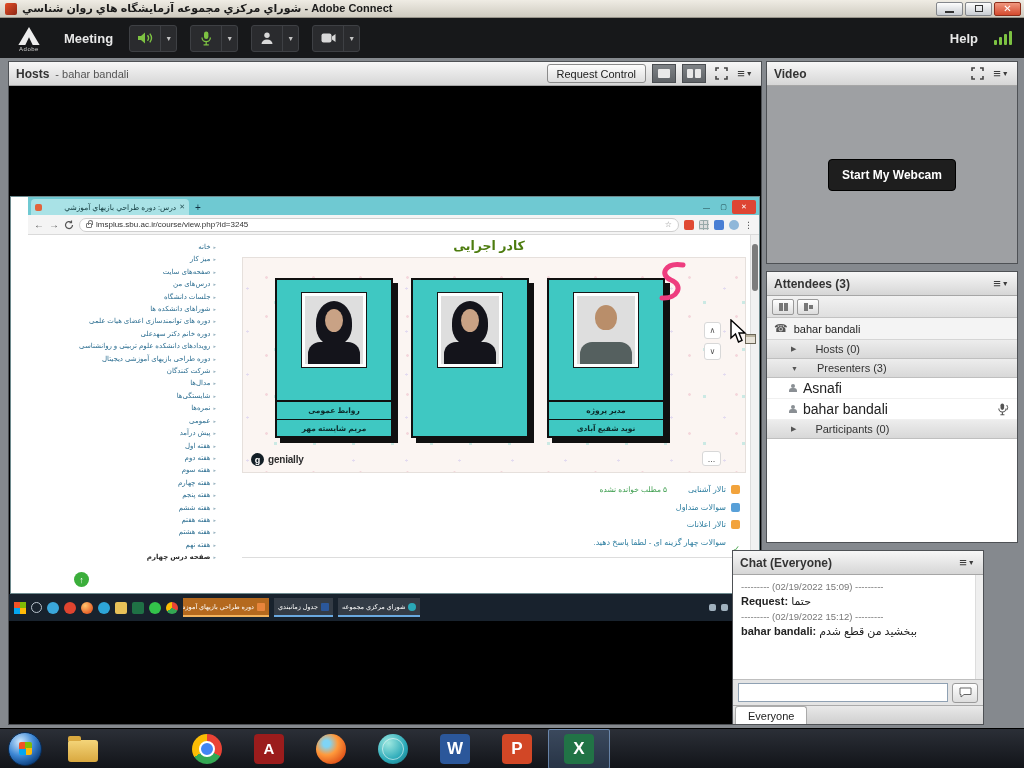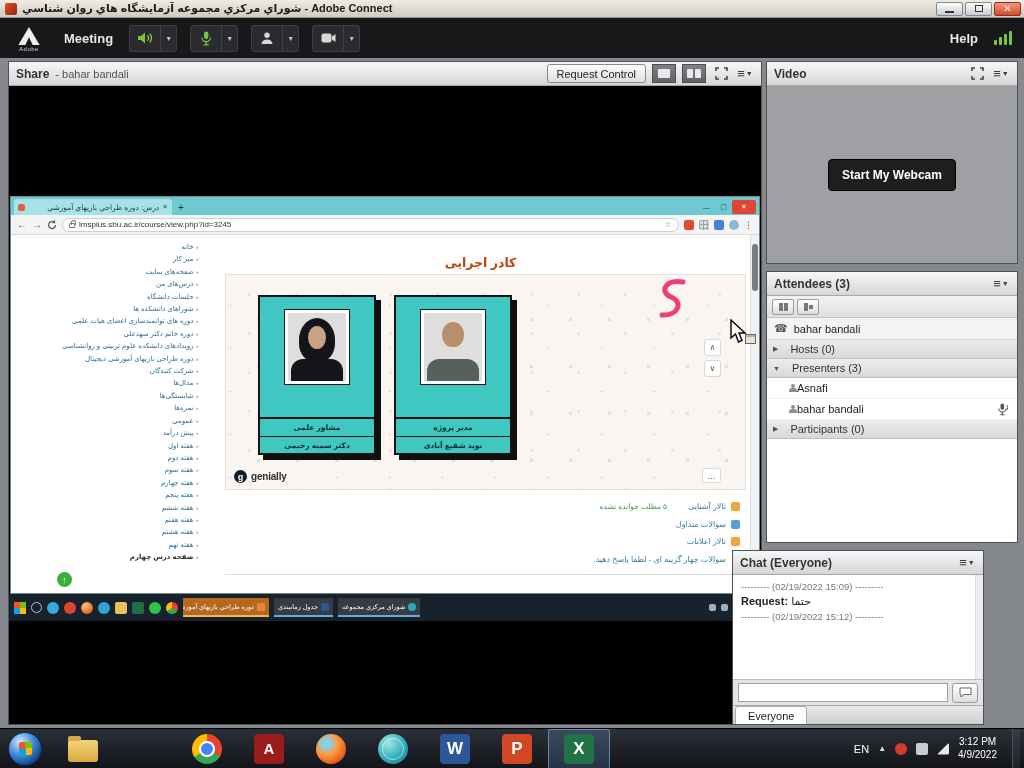--- a/index.html
+++ b/index.html
@@ -55,21 +55,21 @@
   .hicon { width:18px; height:18px; display:flex; align-items:center; justify-content:center; color:#444; }
   .menu-glyph { font-size:13px; color:#3C3C3C; line-height:1; }
   .menu-caret { font-size:7px; color:#3C3C3C; margin-left:1px; }
 
   
   .share-pod { left:8px; top:61px; width:754px; height:664px; }
   .share-body { flex:1; background:#000; position:relative; overflow:hidden; }
 
   
   .shared-screen { position:absolute; left:0; top:110px; width:754px; height:425px; background:#000; }
-  .browser { position:absolute; left:1px; top:0; width:750px; height:398px; background:#fff; border:1px solid #6E8A8E; display:flex; flex-direction:column; }
+  .browser { position:absolute; left:1px; top:0; width:750px; height:398px; background:#fff; border:1px solid #6E8A8E; display:flex; flex-direction:column;padding-left:17px; }
   .b-tabbar { height:18px; background:#6FC9D2; display:flex; align-items:center; padding:2px 3px 0 3px; flex:none; }
   .b-tab { height:16px; width:158px; background:#A9E2E6; border-radius:4px 4px 0 0; display:flex; align-items:center; padding:0 4px; gap:3px; overflow:hidden; }
   .b-favicon { width:7px; height:7px; border-radius:2px; background:#E2633B; flex:none; }
   .b-tab-title { font-size:7.5px; color:#123B3F; white-space:nowrap; overflow:hidden; flex:1; direction:rtl; }
   .b-tab-x { font-size:7px; color:#2B5A5E; }
   .b-newtab { font-size:10px; color:#134; padding:0 6px; }
   .b-wincontrols { margin-left:auto; display:flex; align-items:center; height:16px; }
   .b-wc { width:17px; height:14px; display:flex; align-items:center; justify-content:center; font-size:7px; color:#1E4549; }
   .b-wc.close { width:24px; background:#DE4533; color:#fff; border-radius:2px; }
   .b-toolbar { height:20px; background:#F4F4F4; border-bottom:1px solid #DADADA; display:flex; align-items:center; padding:0 6px; gap:5px; flex:none; }
@@ -87,21 +87,21 @@
   .b-profile { width:10px; height:10px; border-radius:50%; background:#8FB7D9; }
   .b-menu { font-size:9px; color:#555; }
 
   .b-content { flex:1; position:relative; background:#fff; overflow:hidden; }
   .lms-sidebar { position:absolute; right:auto; left:0; top:0; bottom:0; width:200px; padding:6px 12px 4px 6px;
     direction:rtl; overflow:hidden; }
   .side-item { font-size:7px; line-height:12.4px; color:#2C6E91; white-space:normal; }
   .side-item:before { content:"▸"; font-size:5px; color:#9AB3C0; margin-left:3px; }
   .side-item.current { color:#2b2b2b; font-weight:bold; }
   .lms-main { position:absolute; left:200px; right:9px; top:0; bottom:0; overflow:hidden; }
-  .lms-heading { text-align:center; font-size:12.5px; font-weight:bold; color:#c2410c; margin-top:20px; direction:rtl; }
+  .lms-heading { text-align:center; font-size:12.5px; font-weight:bold; color:#4d7c0f; margin-top:3px; direction:rtl; }
 
   .genially { position:relative; margin:4px 4px 0 14px; height:216px; border:1px solid #E6E0DC;
     background-color:#FBF5F2;
     background-image:radial-gradient(#F4D7DC 1.5px,transparent 1.6px),radial-gradient(#CBE9E4 1.5px,transparent 1.6px),radial-gradient(#E2DAF0 1.2px,transparent 1.3px);
     background-size:47px 39px,39px 47px,53px 43px; background-position:0 0,13px 21px,31px 9px; }
   .cards { display:flex; gap:18px; padding:20px 0 0 32px; }
   .card { width:118px; height:160px; background:#3FC8C2; border:2px solid #101010;
     box-shadow:5px 5px 0 #101010; position:relative; display:flex; flex-direction:column; align-items:center; }
   .photo { position:relative; width:64px; height:74px; background:#DEDEDE; border:3px solid #fff;
     box-shadow:0 0 0 1px #151515; margin-top:13px; overflow:hidden; }
@@ -185,24 +185,24 @@
   .att-pod { left:766px; top:271px; width:252px; height:272px; }
   .att-body { flex:1; background:#fff; display:flex; flex-direction:column; overflow:hidden; }
   .att-toolbar { height:22px; background:linear-gradient(#F2F2F2,#DFDFDF); border-bottom:1px solid #C2C2C2;
     display:flex; align-items:center; padding:0 5px; gap:3px; }
   .view-toggle { width:22px; height:16px; border:1px solid #9A9A9A; border-radius:2px;
     background:linear-gradient(#FFF,#DDD); display:flex; align-items:center; justify-content:center; gap:1px; }
   .view-toggle i { width:4px; height:8px; background:#777; display:block; }
   .att-active { height:22px; background:#F4F4F4; border-bottom:1px solid #D5D5D5; display:flex; align-items:center;
     padding:0 7px; gap:6px; font-size:11px; color:#222; }
   .att-group { height:19px; background:linear-gradient(#EDEDED,#D8D8D8); border-bottom:1px solid #BFBFBF;
-    display:flex; align-items:center; padding:0 6px; gap:12px; font-size:11px; color:#333; }
+    display:flex; align-items:center; padding:0 24px; gap:19px; font-size:11px; color:#333; }
   .caret { font-size:7px; color:#555; }
-  .att-row { height:21px; display:flex; align-items:center; padding:0 8px 0 22px; 
-    font-size:11px; color:#222; border-bottom:1px solid #F0F0F0; }
+  .att-row { height:21px; display:flex; align-items:center; padding:0 8px 0 22px; gap:6px;
+    font-size:14px; color:#222; border-bottom:1px solid #F0F0F0; }
   .person-ico { width:8px; height:8px; position:relative; flex:none; }
   .person-ico:before { content:""; position:absolute; top:0; left:2px; width:4px; height:4px; border-radius:50%; background:#8A8F94; }
   .person-ico:after { content:""; position:absolute; bottom:0; left:0; width:8px; height:4px; border-radius:3px 3px 0 0; background:#8A8F94; }
   .row-right { margin-left:auto; display:flex; align-items:center; }
 
   
   .chat-pod { left:732px; top:550px; width:252px; height:175px; }
   .chat-msgs { flex:1; background:#fff; padding:4px 8px; overflow:hidden; position:relative; }
   .chat-msg { font-size:11px; color:#222; line-height:15px; }
   .chat-msg.divider { color:#777; font-size:9.5px; }
@@ -334,21 +334,21 @@
         <i style="height:5px"></i>
           <i style="height:8px"></i>
           <i style="height:11px"></i>
           <i style="height:14px"></i>
       </div>
     </div>
   </div>
 
   <div class="pod share-pod">
     <div class="pod-header">
-      <span class="pod-title">Share</span>
+      <span class="pod-title">Hosts</span>
       <span class="pod-sub">- bahar bandali</span>
       <span class="spacer"></span>
       <div class="btn-light">Request Control</div>
       <div class="dark-toggle">
           <i class="wide"></i>
         </div>
       <div class="dark-toggle">
           <i></i>
           <i></i>
         </div>
@@ -462,22 +462,29 @@
 
               <div class="genially">
                 <div class="cards">
                   <div class="card">
                     <div class="photo hijab">
                       <div class="ph-veil"></div>
                         <div class="ph-face"></div>
                         <div class="ph-body"></div>
                     </div>
                     <div class="card-labels">
-                      <div class="card-role">مشاور علمی</div>
-                      <div class="card-name">دکتر سمیه رحیمی</div>
+                      <div class="card-role">روابط عمومی</div>
+                      <div class="card-name">مریم شایسته مهر</div>
+                    </div>
+                  </div>
+                  <div class="card">
+                    <div class="photo hijab">
+                      <div class="ph-veil"></div>
+                        <div class="ph-face"></div>
+                        <div class="ph-body"></div>
                     </div>
                   </div>
                   <div class="card">
                     <div class="photo man">
                       <div class="ph-head"></div>
                         <div class="ph-body"></div>
                     </div>
                     <div class="card-labels">
                       <div class="card-role">مدیر پروژه</div>
                       <div class="card-name">نوید شفیع آبادی</div>
@@ -680,20 +687,23 @@
         </div>
 
         <div class="chat-msg message">
           <span class="chat-sender">Request:</span><span class="chat-text"> حتما</span>
         </div>
 
         <div class="chat-msg divider">
           <span class="chat-text">--------- (02/19/2022 15:12) ---------</span>
         </div>
 
+        <div class="chat-msg message">
+          <span class="chat-sender">bahar bandali:</span><span class="chat-text"> ببخشید من قطع شدم</span>
+        </div>
       </div>
     <div class="chat-inputrow">
       <input class="chat-input" type="text" style="">
       <div class="send-btn">
         <svg width="13" height="11" viewBox="0 0 13 11">
           <path d="M1 1 h11 v6.5 h-7 L2 10 V7.5 H1 z" fill="#fff" stroke="#666" stroke-width="1"></path>
         </svg>
       </div>
     </div>
     <div class="chat-tabs">
@@ -736,27 +746,15 @@
         </div>
 
         <div class="tb-slot">
           <div class="tbi powerpoint"></div>
         </div>
 
         <div class="tb-slot active">
           <div class="tbi excel"></div>
         </div>
       </div>
-    <div class="tray">
-      <span class="tray-lang">EN</span>
-      <span class="tray-caret">▲</span>
-      <span class="tray-ico red"></span>
-      <span class="tray-ico kb"></span>
-      <span class="tray-ico net"></span>
-      <div class="tray-clock">
-        <div>3:12 PM</div>
-        <div>4/9/2022</div>
-      </div>
-      <div class="show-desktop"></div>
-    </div>
   </div>
 
 </div>
 
 </body></html>

